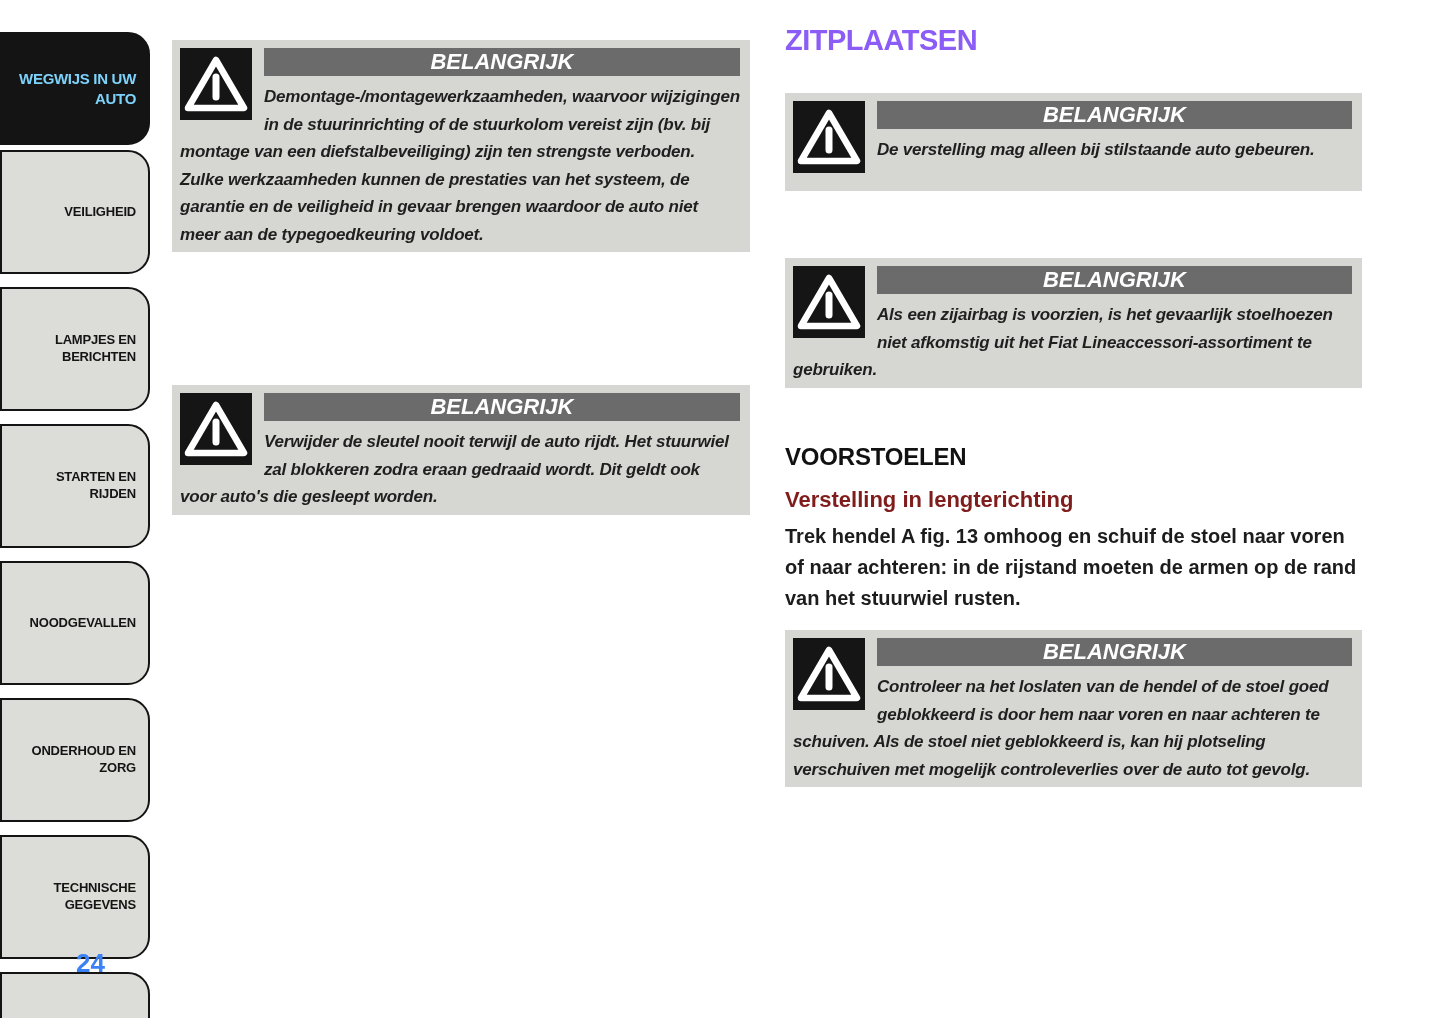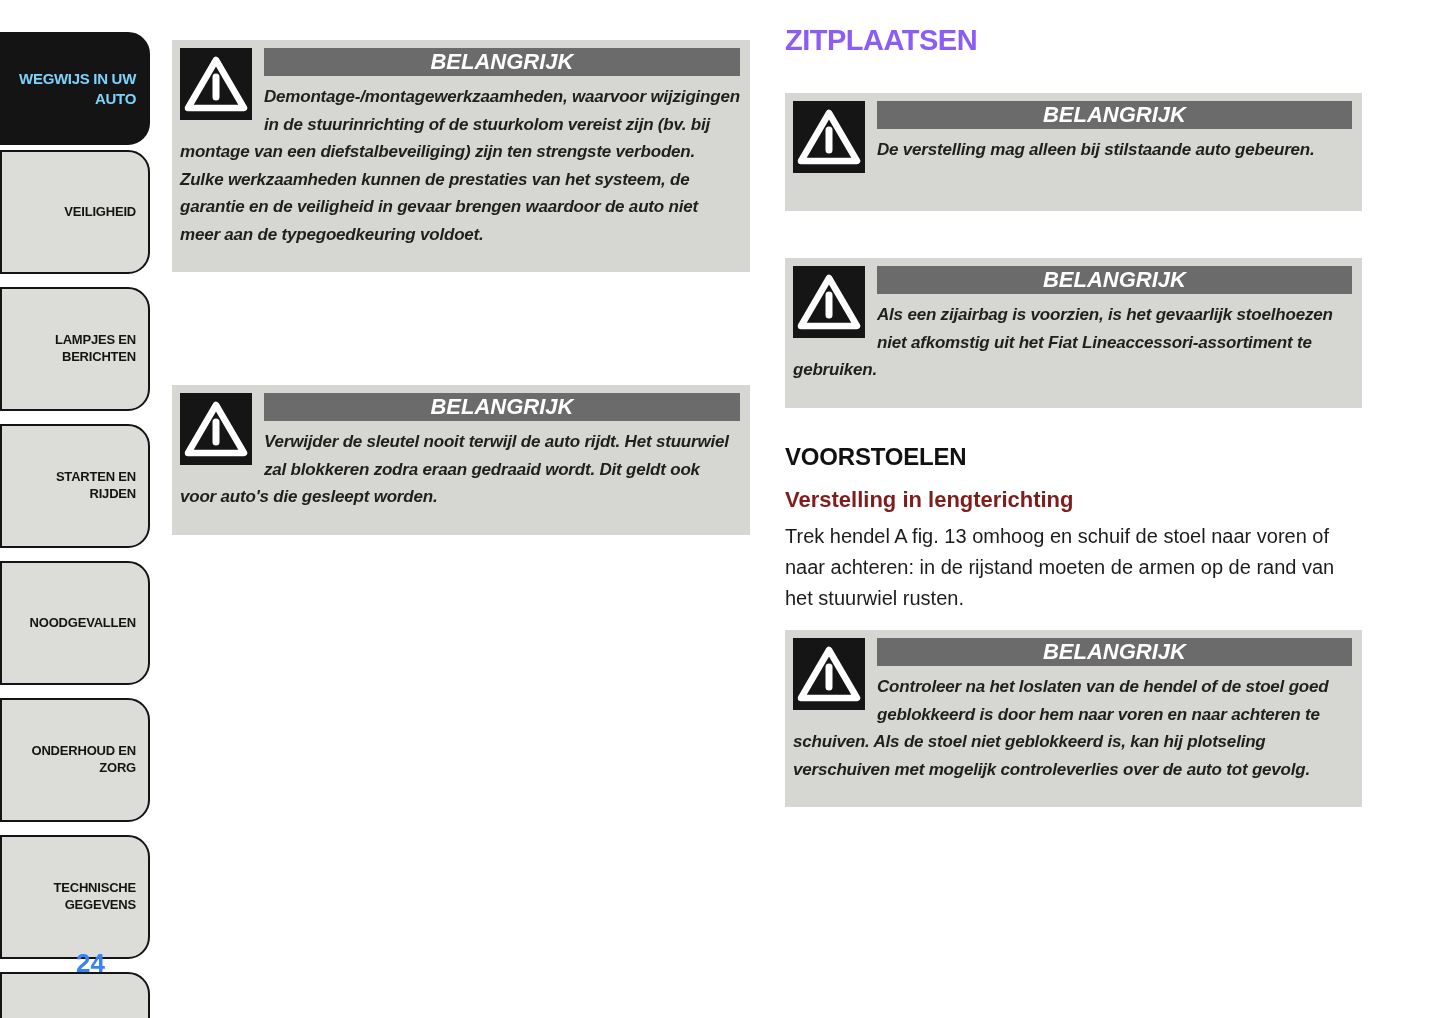--- a/index.html
+++ b/index.html
@@ -50,27 +50,27 @@
     color: #8b5cf6;
   }
   h2.section-title {
     font-size: 24px; font-weight: 700; letter-spacing: -0.2px;
     color: #111;
   }
   h3.sub-title {
     font-size: 22px; font-weight: 700; color: #7f1d1d;
   }
   p.body-text {
-    font-size: 20px; line-height: 31px; color: #1c1c1c;
+    font-size: 20px; line-height: 31px; color: #1c1c1c; font-weight: bold;
   }
 
   
   .warning-box {
     background: #d6d6d2;
-    padding: 8px 10px 24px 8px;
+    padding: 8px 10px 4px 8px;
     width: 100%;
   }
   .warning-box::after { content: ""; display: block; clear: both; }
   .warning-icon {
     float: left;
     width: 72px; height: 72px;
     margin: 0 12px 14px 0;
     display: block;
   }
   .warning-bar {

